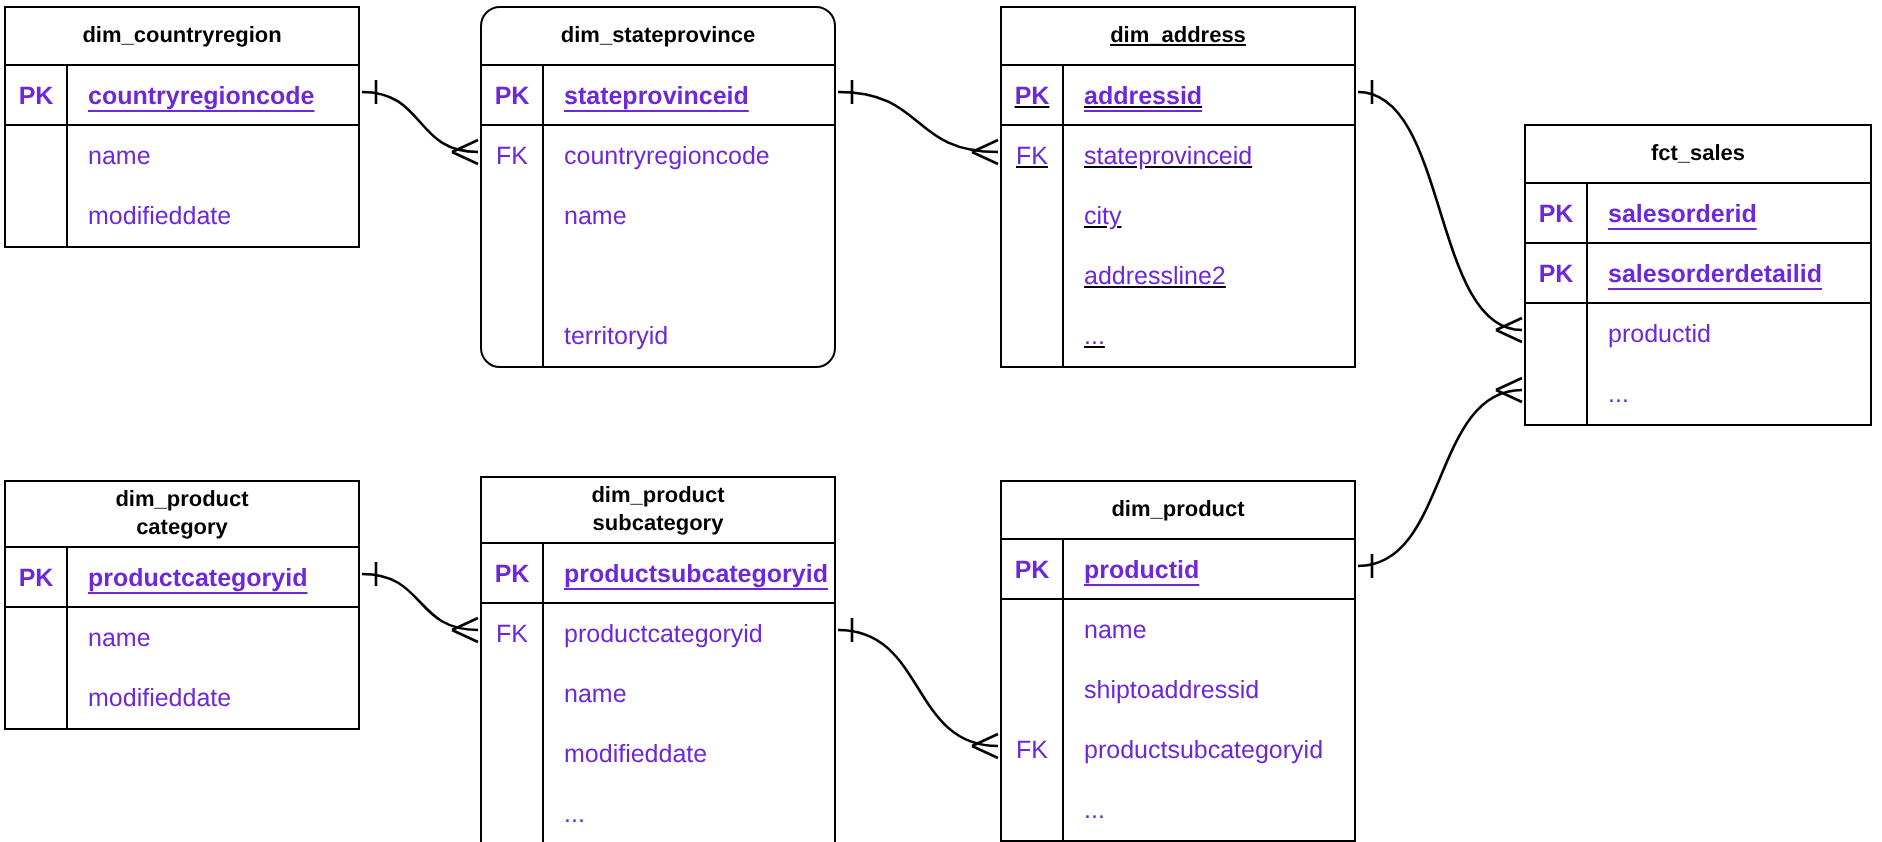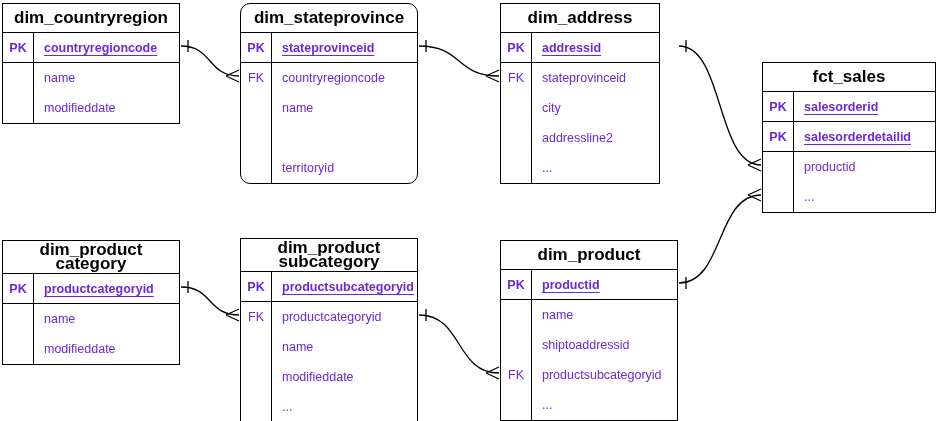--- a/index.html
+++ b/index.html
@@ -16,21 +16,21 @@
     background: #ffffff;
     border: 1px solid #000;
     box-sizing: border-box;
   }
   .ehead {
     display: flex;
     align-items: center;
     justify-content: center;
     text-align: center;
     font-weight: bold;
-    font-size: 17px;
+    font-size: 11px;
     line-height: 14px;
     white-space: pre-line;
     border-bottom: 1px solid #000;
     color: #000;
   }
   .erow {
     display: flex;
     height: 30px;
     box-sizing: border-box;
     align-items: stretch;
@@ -133,21 +133,21 @@
         <span class="fcol">name</span>
       </div>
       <div class="erow">
         <span class="kcol"></span>
       </div>
       <div class="erow">
         <span class="kcol"></span>
         <span class="fcol">territoryid</span>
       </div>
     </div>
-    <div class="etable" style="left: 500px; top: 3px; width: 160px;">
+    <div class="etable" style="left: 500px; top: 3px; width: 178px; text-decoration: underline;">
       <div class="ehead" style="height: 28px;">dim_address</div>
       <div class="erow pk">
         <span class="kcol">PK</span>
         <span class="fcol">addressid</span>
       </div>
       <div class="erow">
         <span class="kcol">FK</span>
         <span class="fcol">stateprovinceid</span>
       </div>
       <div class="erow">

